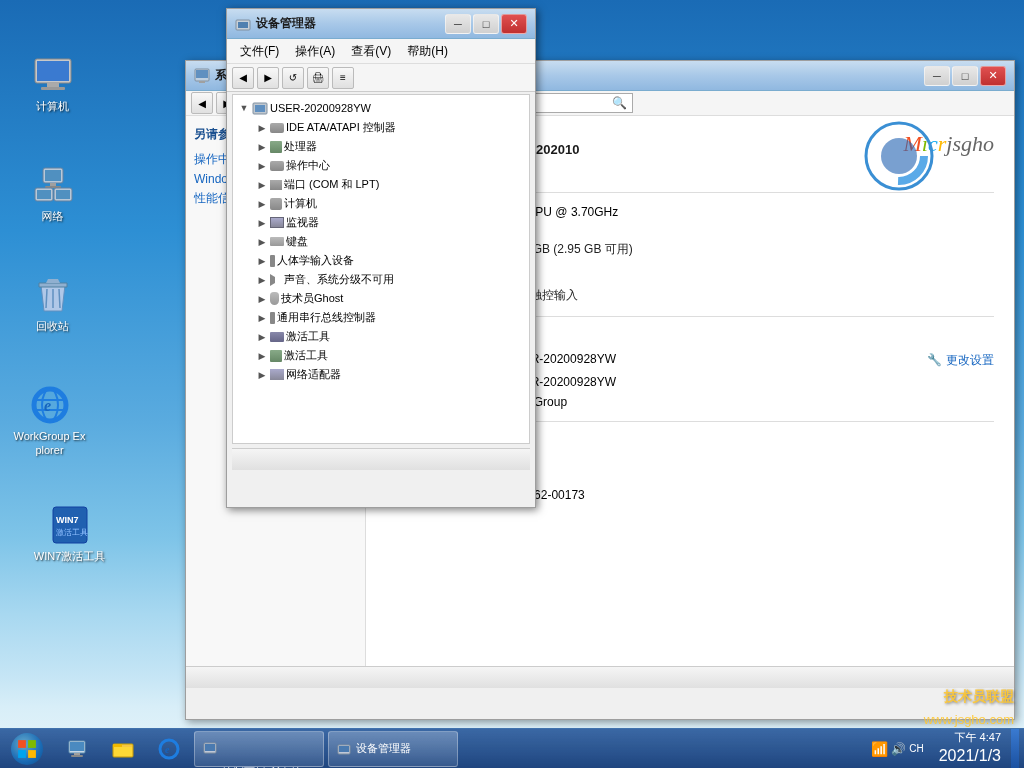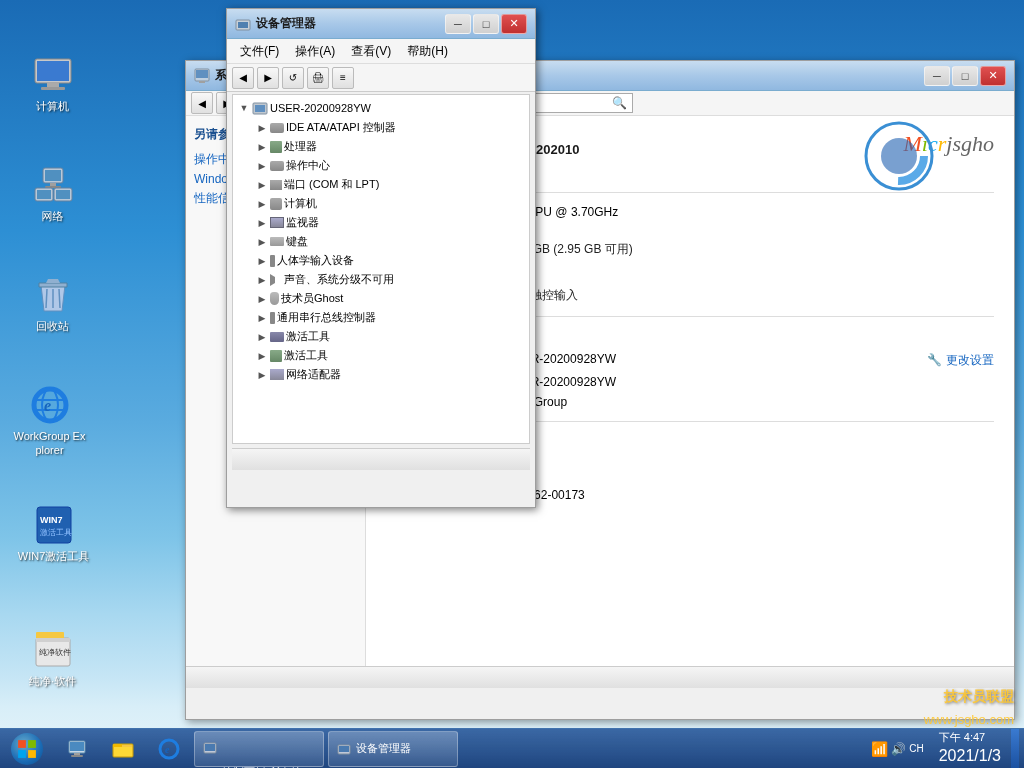--- a/index.html
+++ b/index.html
@@ -105,21 +105,21 @@
       margin-left: auto;
       display: flex;
       align-items: center;
       padding-right: 5px;
       color: white;
       font-size: 11px;
       gap: 5px;
     }
 
     .tray-time {
-      text-align: left;
+      text-align: right;
       padding: 0 5px;
       line-height: 1.4;
     }
 
     
     #control-panel-window {
       position: absolute;
       top: 60px; left: 185px;
       width: 830px; height: 660px;
       background: #f0f0f0;
@@ -422,42 +422,31 @@
         <circle cx="20" cy="20" r="16" fill="none" stroke="#1e7de0" stroke-width="5"></circle>
         <ellipse cx="20" cy="20" rx="8" ry="16" fill="none" stroke="#1e7de0" stroke-width="2"></ellipse>
         <line x1="4" y1="15" x2="36" y2="15" stroke="#1e7de0" stroke-width="2"></line>
         <line x1="4" y1="25" x2="36" y2="25" stroke="#1e7de0" stroke-width="2"></line>
         <text x="14" y="26" font-size="16" fill="#1565c0" font-style="italic" font-weight="bold" font-family="serif">e</text>
       </svg>
     </div>
     <div class="icon-label">WorkGroup Explorer</div>
   </div>
 
-  <div class="desktop-icon" style="left:16px;top:505px;">
+  <div class="desktop-icon" style="left:32px;top:505px;">
     <div class="icon-img">
       <svg width="38" height="40" viewBox="0 0 38 40">
         <rect x="2" y="2" width="34" height="36" rx="3" fill="#2060b0" stroke="#1040a0" stroke-width="1"></rect>
         <text x="5" y="18" font-size="9" fill="white" font-weight="bold">WIN7</text>
         <text x="5" y="30" font-size="8" fill="#90c0ff">激活工具</text>
       </svg>
     </div>
     <div class="icon-label">WIN7激活工具</div>
   </div>
 
-  <div class="desktop-icon" style="left:15px;top:630px;">
-    <div class="icon-img">
-      <svg width="38" height="40" viewBox="0 0 38 40">
-        <rect x="2" y="8" width="34" height="28" rx="2" fill="#e8e8e8" stroke="#aaa" stroke-width="1"></rect>
-        <rect x="2" y="2" width="28" height="8" rx="1" fill="#f5c842"></rect>
-        <rect x="2" y="8" width="34" height="4" fill="#d0d0d0"></rect>
-        <text x="5" y="25" font-size="8" fill="#333">纯净软件</text>
-      </svg>
-    </div>
-    <div class="icon-label">纯净·软件</div>
-  </div>
 
   <div id="control-panel-window">
 
     <div class="window-titlebar">
       <div class="window-title-icon">
         <svg width="16" height="16" viewBox="0 0 16 16">
           <rect x="1" y="1" width="14" height="12" rx="1" fill="#c0d0e0" stroke="#8090a0" stroke-width="1"></rect>
           <rect x="2" y="2" width="12" height="8" fill="#6090c0"></rect>
           <rect x="5" y="13" width="6" height="2" fill="#a0a0a0"></rect>
         </svg>

